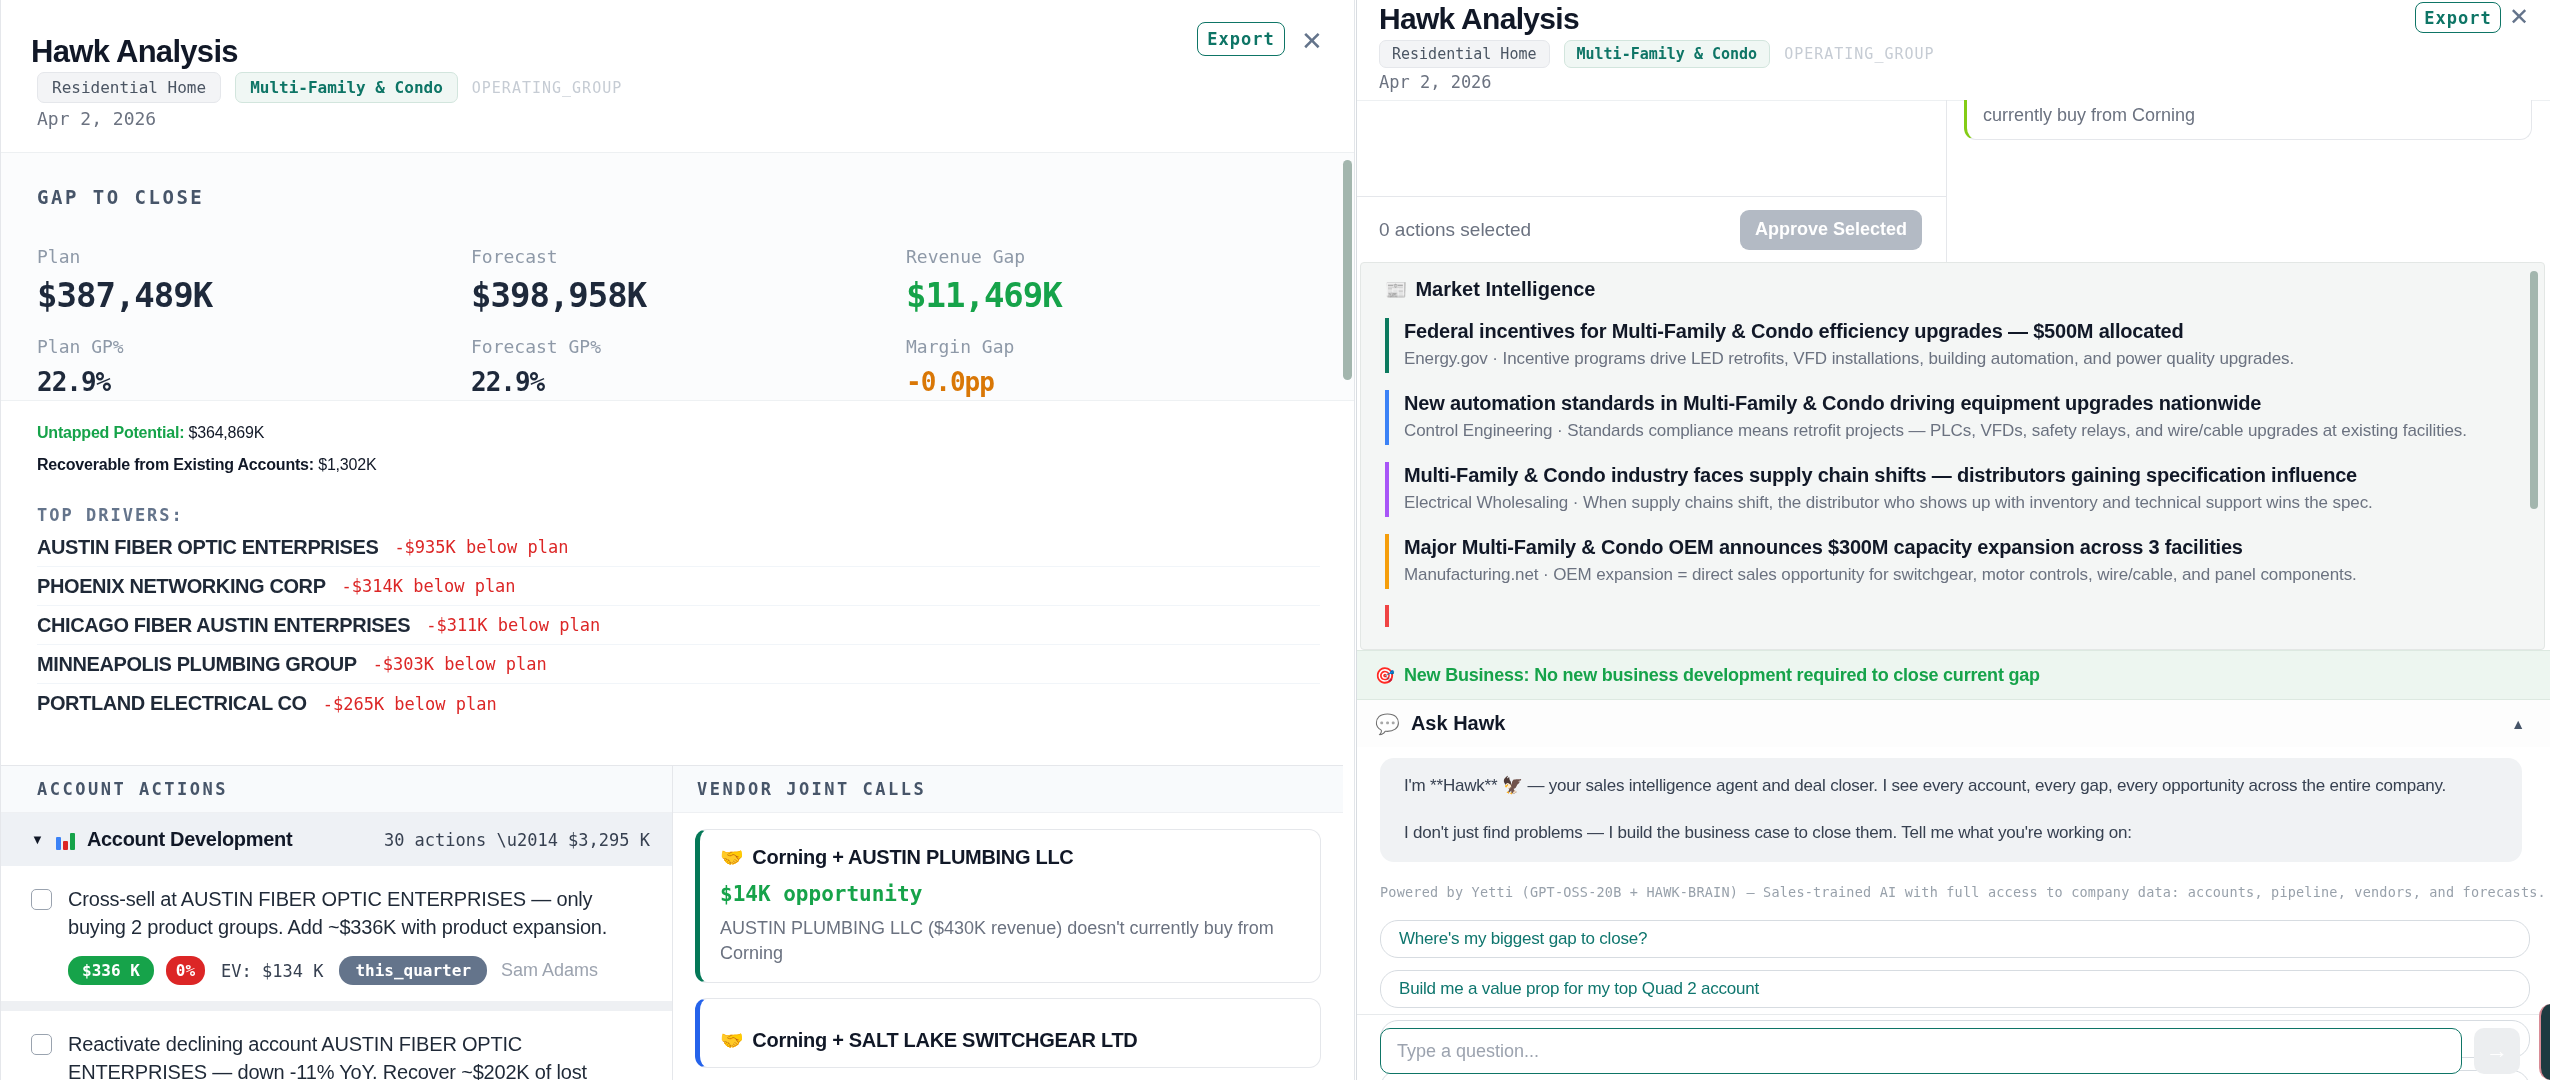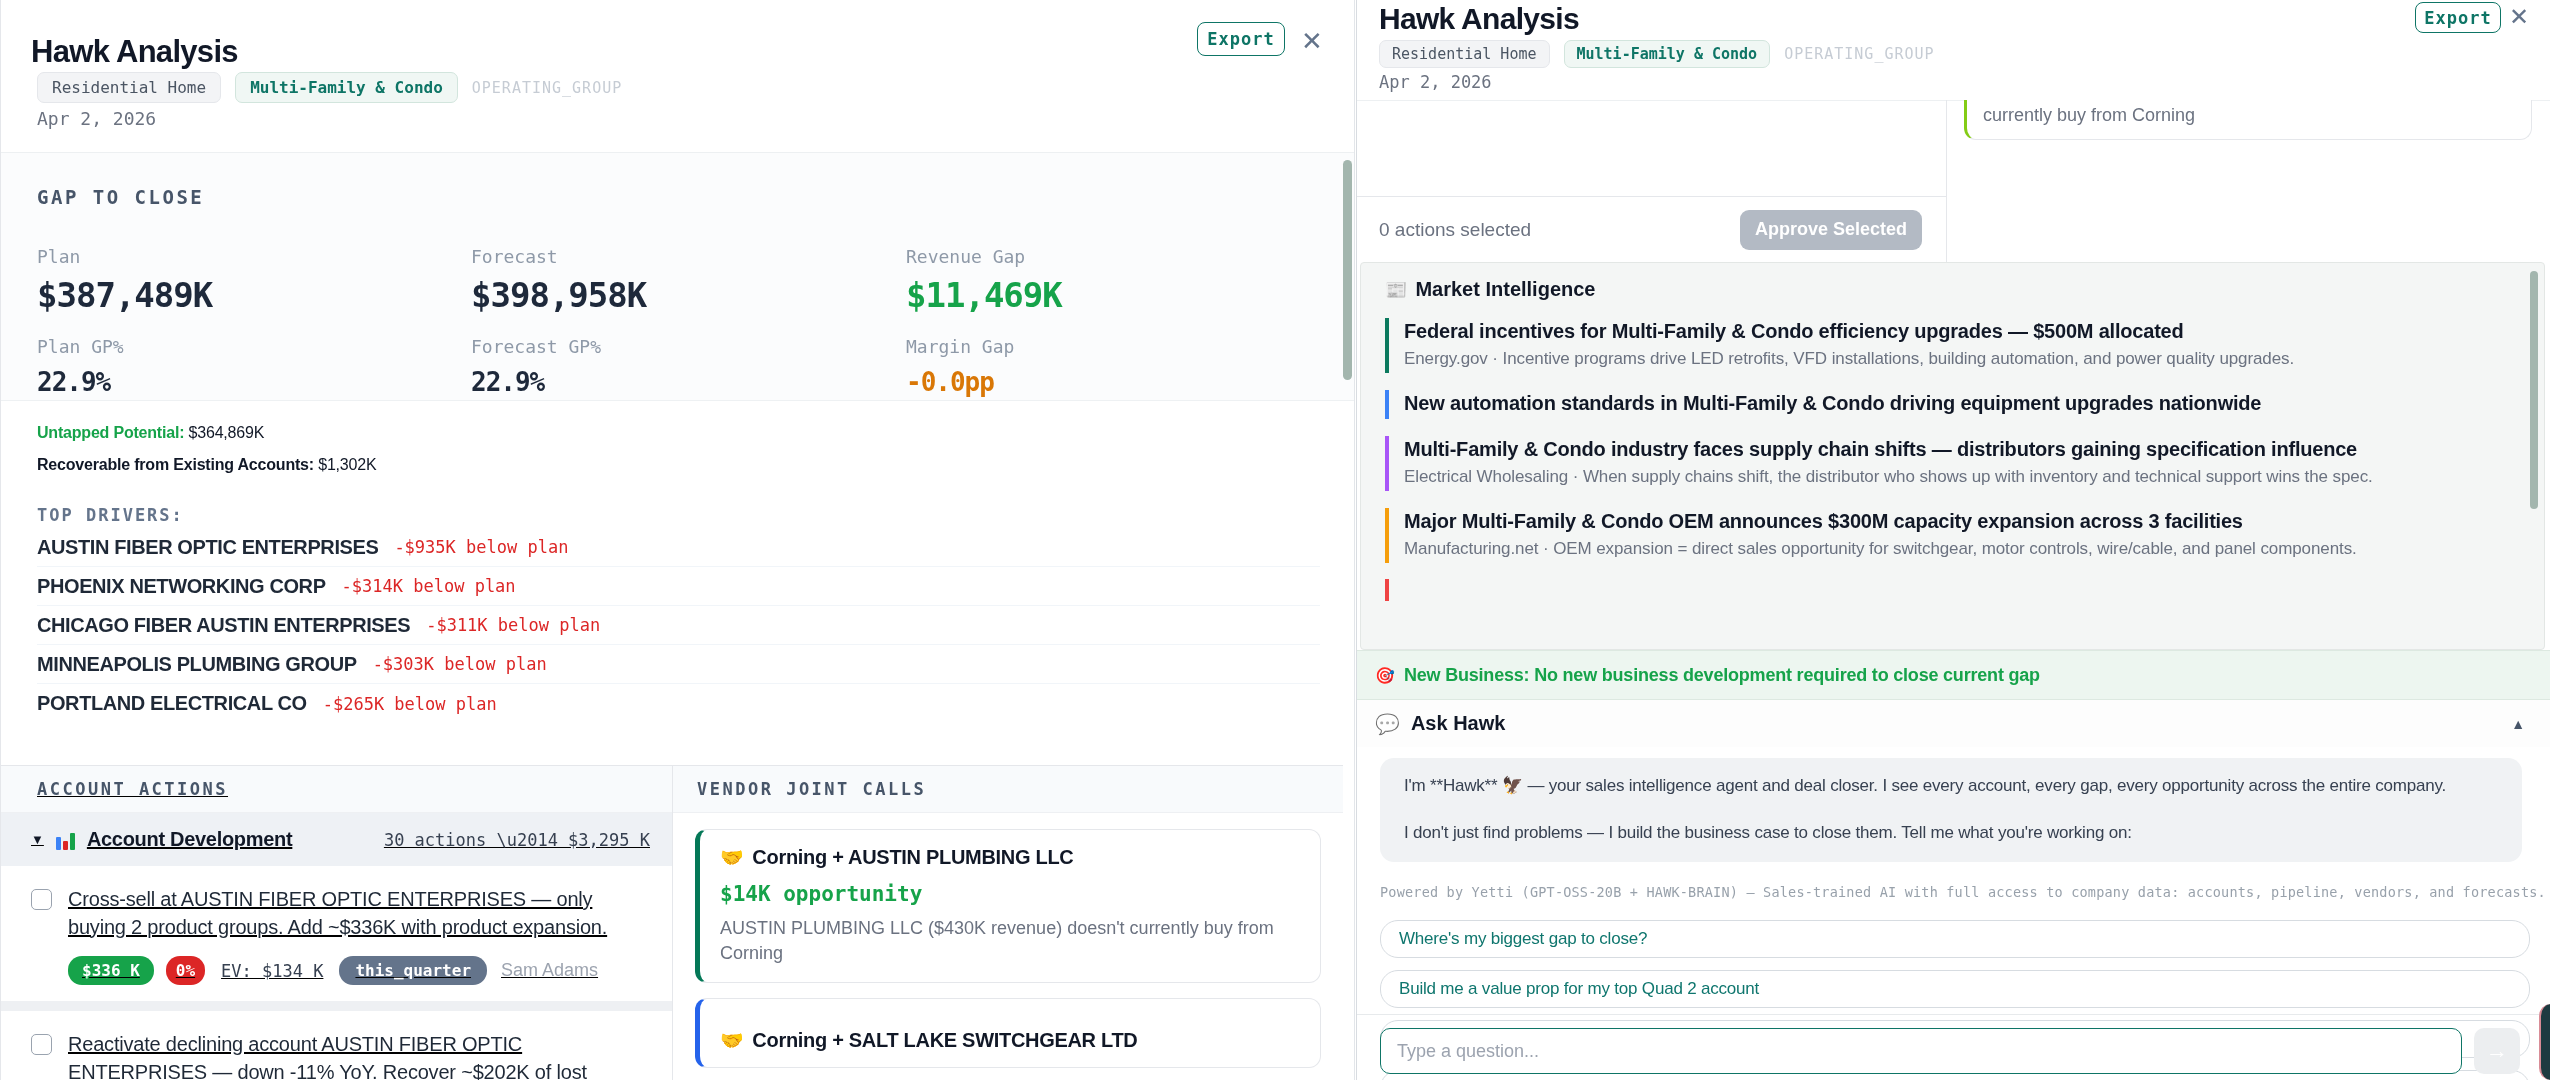--- a/index.html
+++ b/index.html
@@ -46,21 +46,21 @@
   #drivers-heading { position:absolute; left:36px; top:505px; font-size:17px; letter-spacing:2px; color:#64748b; }
   #drivers-list { position:absolute; left:36px; top:528px; width:1283px; }
   .driver-row { display:flex; align-items:center; height:39px; border-bottom:1px solid #f1f5f9; }
   .driver-row:last-child { border-bottom:none; }
   .driver-name { font-size:20px; font-weight:700; color:#1f2937; letter-spacing:-0.4px; }
   .driver-delta { font-family:"DejaVu Sans Mono", monospace; font-size:17px; color:#dc2626; margin-left:16px; }
 
   
   #lp-columns { position:absolute; left:0; top:765px; width:1342px; height:315px; border-top:1px solid #e5e7eb; display:flex; }
   .col { height:315px; overflow:hidden; }
-  #col-actions { width:672px; border-right:1px solid #e5e7eb;text-decoration:underline; }
+  #col-actions { width:672px; border-right:1px solid #e5e7eb; }
   #col-vendor { width:670px; }
   .col-head { height:47px; background:#f8fafc; border-bottom:1px solid #eef0f3; display:flex; align-items:center; }
   .col-head .sec-heading { font-size:17px; letter-spacing:2.5px; }
   #col-actions .col-head { padding-left:36px; }
   #col-vendor .col-head { padding-left:24px; }
 
   .group-row { height:53px; background:#eef1f5; display:flex; align-items:center; padding:0 22px 0 30px; gap:12px; }
   .tri-down { font-size:13px; color:#111827; }
   .mini-chart { display:flex; align-items:flex-end; gap:2px; height:20px; }
   .mini-chart i { display:block; width:5px; border-radius:1px; }
@@ -314,20 +314,21 @@
       <div id="mi-head">
         <span class="mi-emoji">📰</span>
         <span>Market Intelligence</span>
       </div>
       <div class="mi-item" style="border-left-color:#0b7a5e;">
         <div class="mi-title">Federal incentives for Multi-Family &amp; Condo efficiency upgrades — $500M allocated</div>
         <div class="mi-src">Energy.gov · Incentive programs drive LED retrofits, VFD installations, building automation, and power quality upgrades.</div>
       </div>
       <div class="mi-item" style="border-left-color:#3b82f6;">
         <div class="mi-title">New automation standards in Multi-Family &amp; Condo driving equipment upgrades nationwide</div>
+        <div class="mi-src">Control Engineering · Standards compliance means retrofit projects — PLCs, VFDs, safety relays, and wire/cable upgrades at existing facilities.</div>
       </div>
       <div class="mi-item" style="border-left-color:#a855f7;">
         <div class="mi-title">Multi-Family &amp; Condo industry faces supply chain shifts — distributors gaining specification influence</div>
         <div class="mi-src">Electrical Wholesaling · When supply chains shift, the distributor who shows up with inventory and technical support wins the spec.</div>
       </div>
       <div class="mi-item" style="border-left-color:#f59e0b;">
         <div class="mi-title">Major Multi-Family &amp; Condo OEM announces $300M capacity expansion across 3 facilities</div>
         <div class="mi-src">Manufacturing.net · OEM expansion = direct sales opportunity for switchgear, motor controls, wire/cable, and panel components.</div>
       </div>
       <div id="mi-item-partial"></div>

